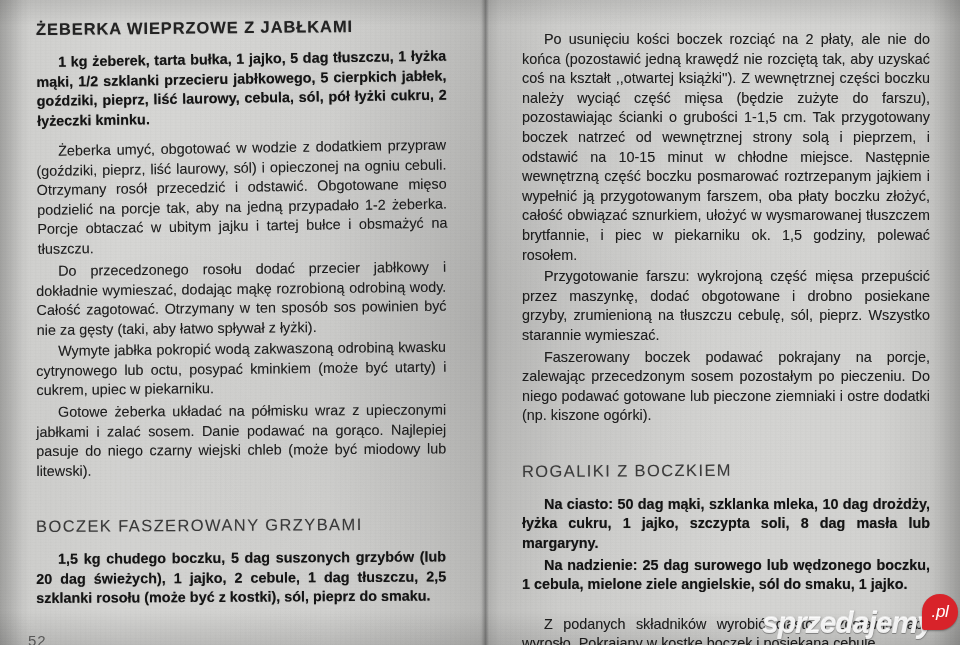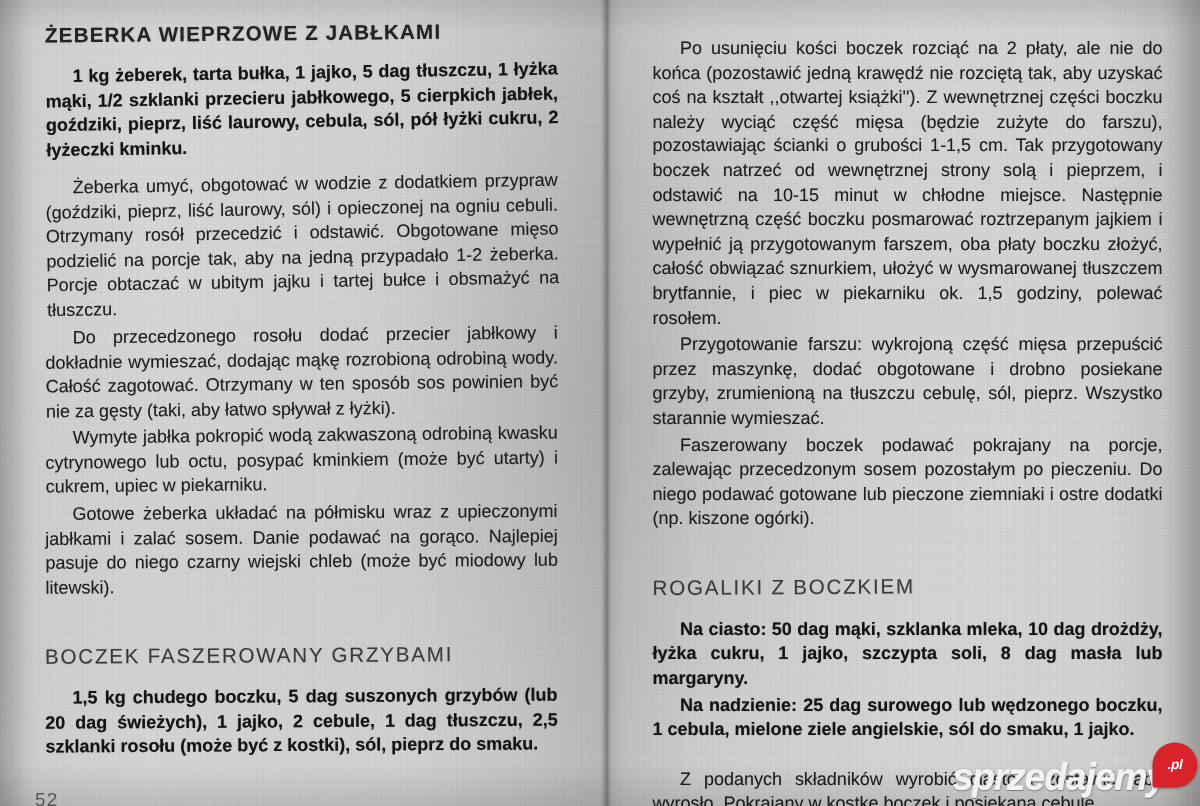--- a/index.html
+++ b/index.html
@@ -167,22 +167,22 @@
     background: #d8232a;
     border-radius: 50% 50% 50% 6%;
     box-shadow: 0 1px 2px rgba(0,0,0,0.35);
   }
   .watermark .wm-badge span {
     position: absolute;
     inset: 0;
     display: flex;
     align-items: center;
     justify-content: center;
-    font-size: 11px;
-    font-weight: 700;
+    font-size: 17px;
+    font-weight: 400;
     font-style: italic;
     color: #ffffff;
     letter-spacing: -.3px;
   }
 </style>
 </head>
 <body>
 
 <div class="page">
 

